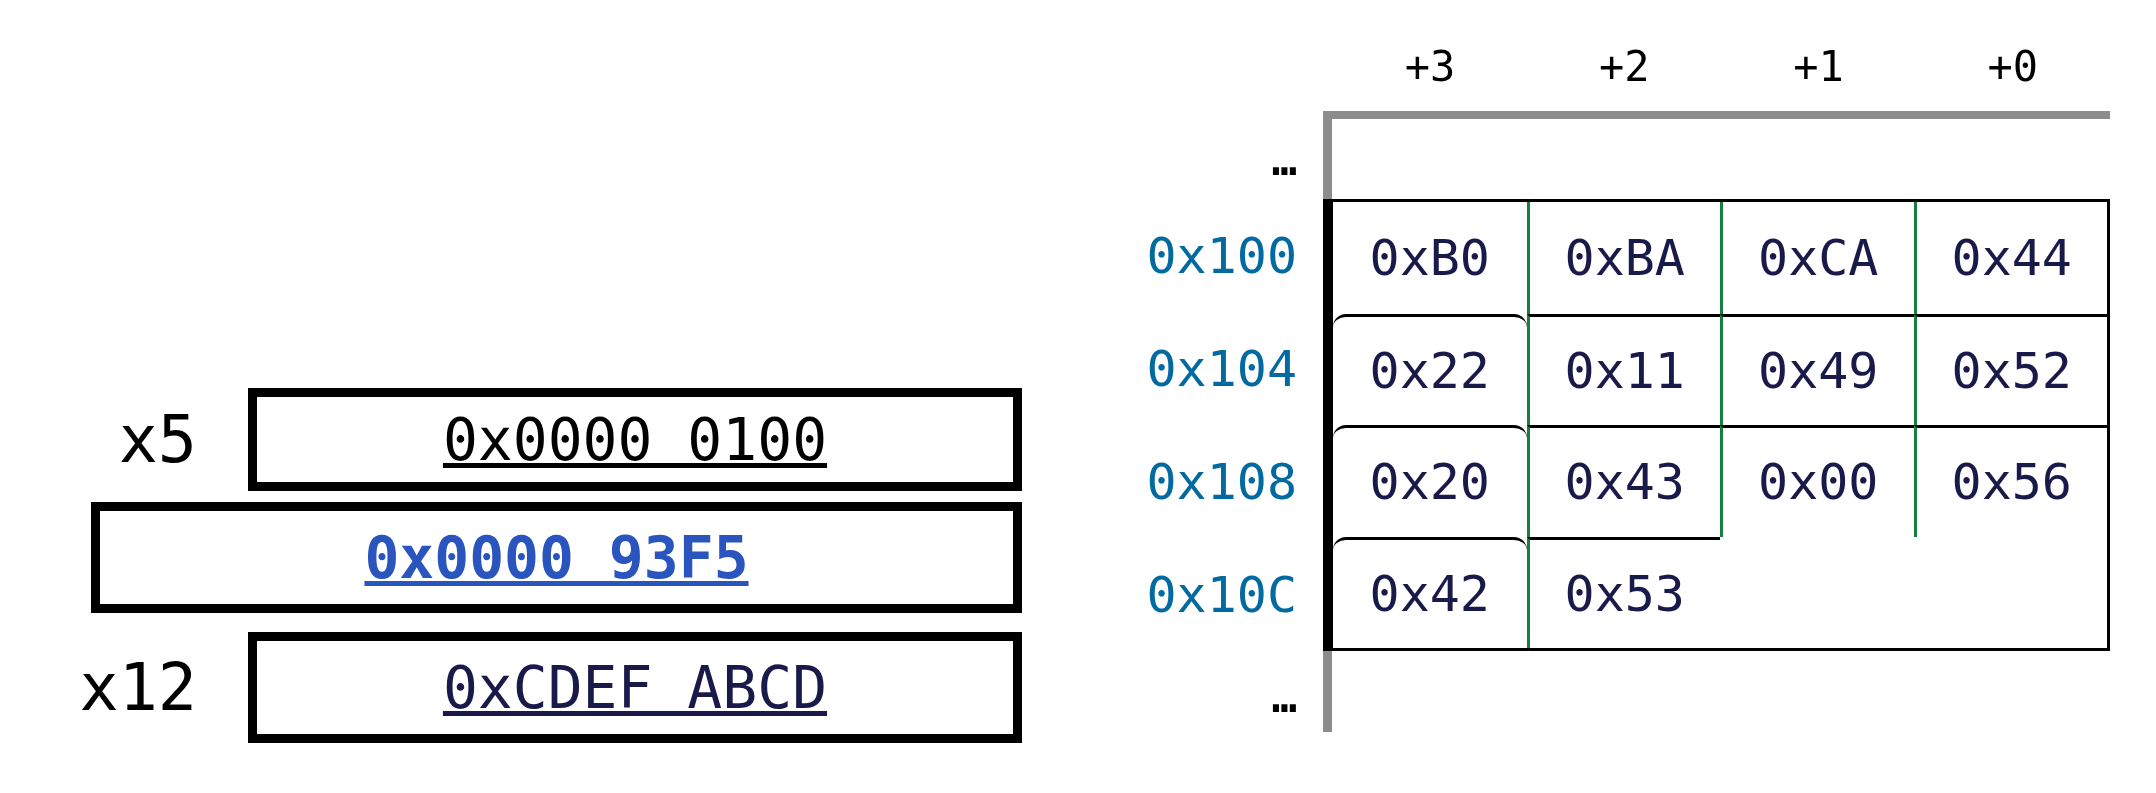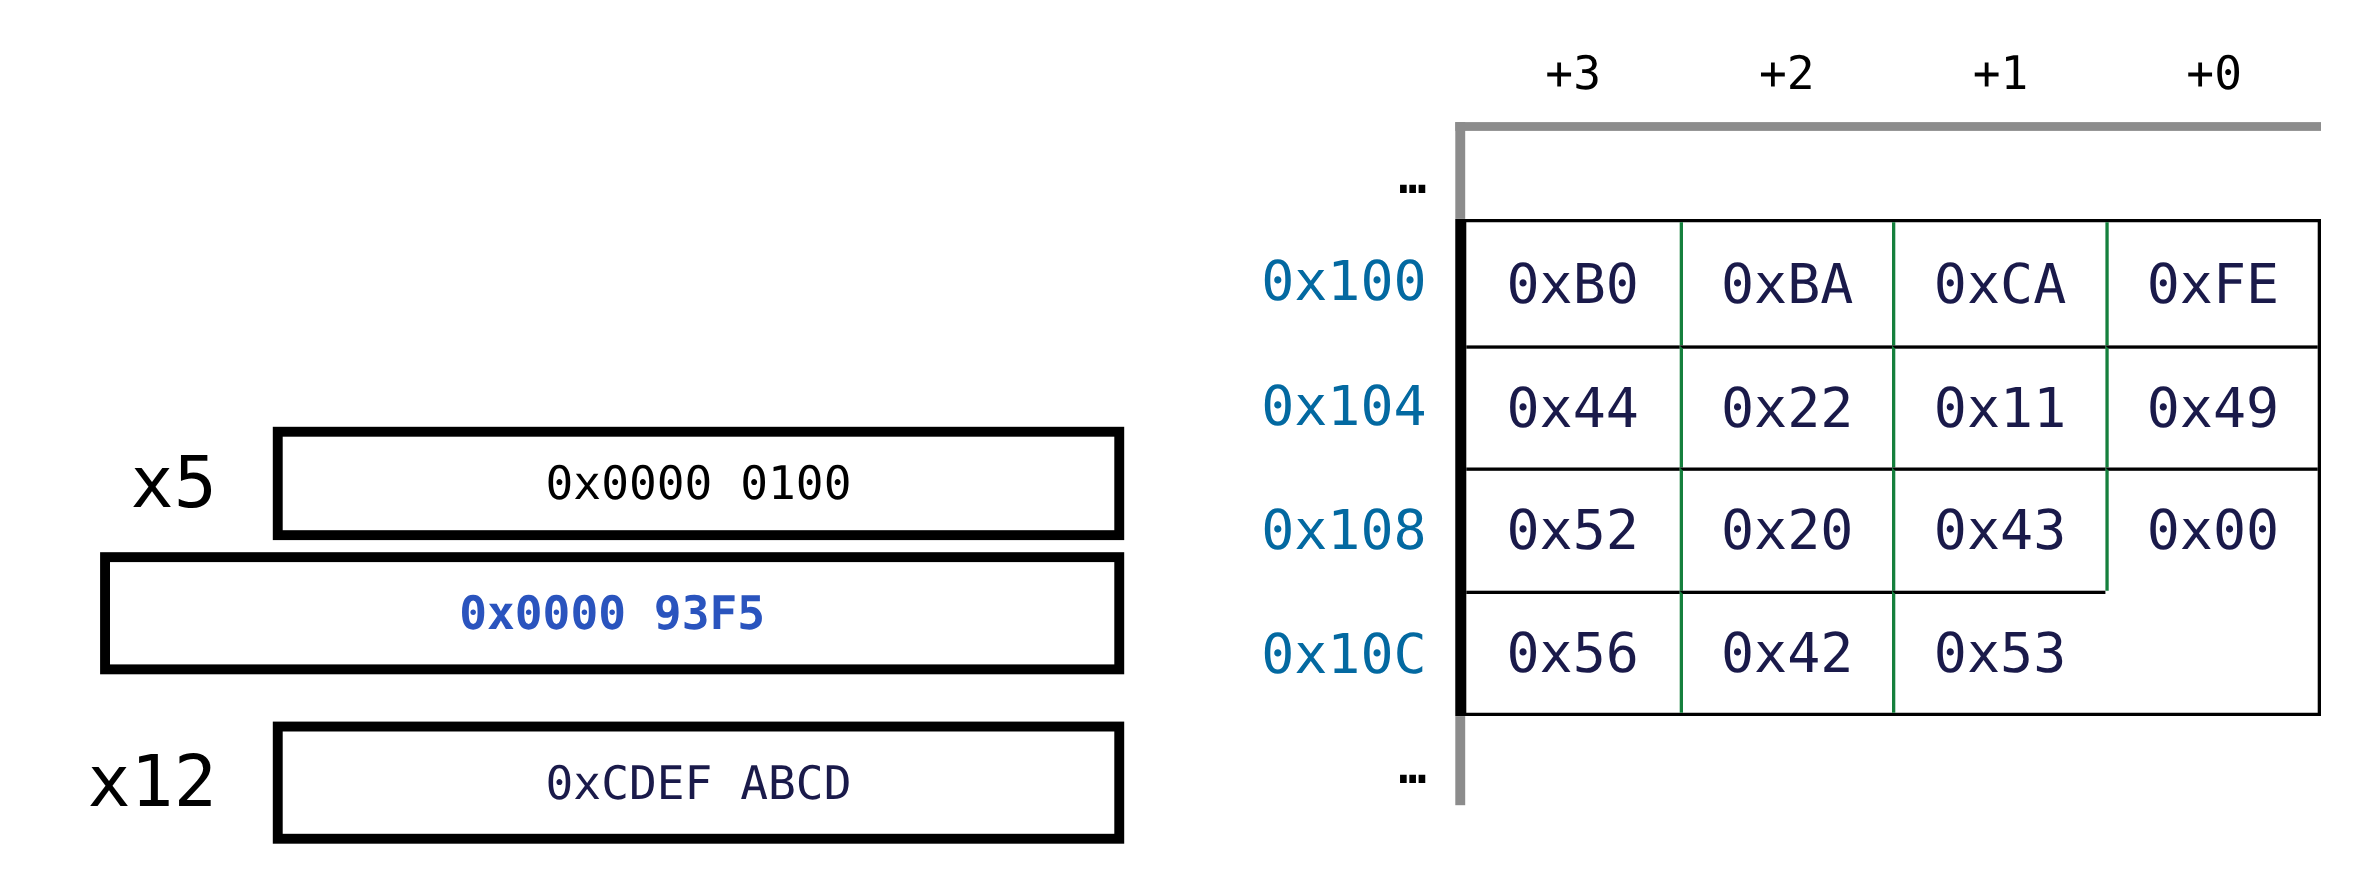--- a/index.html
+++ b/index.html
@@ -20,44 +20,45 @@
   
   .reg-row {
     position: absolute;
     left: 40px;
     width: 982px;
     display: flex;
     align-items: stretch;
   }
   .reg-row.r0 { top: 388px; height: 103px; }
   .reg-row.r1 { top: 502px; height: 111px; }
-  .reg-row.r2 { top: 656px; height: 111px; justify-content: center; }
+  .reg-row.r2 { top: 632px; height: 111px; justify-content: center; }
   .reg-label {
     width: 157px;
     display: flex;
     align-items: center;
     justify-content: flex-end;
     font-size: 65px;
     line-height: 1;
     color: #000000;
   }
   .reg-box {
     margin-left: 51px;
     flex: 1;
     box-sizing: border-box;
     border: 9px solid #000000;
     background: #ffffff;
     display: flex;
     align-items: center;
     justify-content: center;
   }
   .reg-value {
-    font-size: 42px;
+    font-size: 58px;
     line-height: 1;
     white-space: pre;
+    text-decoration: underline;
   }
   .reg-value.v-black { color: #000000; }
   .reg-value.v-blue  { color: var(--highlight-blue, #2a54be); font-weight: bold; }
   .reg-value.v-navy  { color: var(--value-navy, #1a1a4a); }
 
   
   .mem-headers {
     position: absolute;
     left: 1333px;
     top: 36px;
@@ -137,21 +138,21 @@
   .mem-cell {
     display: flex;
     align-items: center;
     justify-content: center;
     font-size: 50px;
     color: var(--value-navy, #1a1a4a);
     border-left: 3px solid #15803d;
     border-top: 3px solid #000000;
     white-space: pre;
   }
-  .mem-cell:nth-child(4n+1) { border-left: none; }
+  .mem-cell:nth-child(4n+1) { border-left: none; border-radius: 13px; }
   .mem-cell:nth-child(-n+4) { border-top: none; }
 </style>
 </head>
 <body>
 
 <div class="stage">
 
   <div class="reg-row r0">
     <div class="reg-label">x5</div>
     <div class="reg-box">
@@ -187,21 +188,20 @@
     <div class="addr">0x100</div>
     <div class="addr">0x104</div>
     <div class="addr">0x108</div>
     <div class="addr">0x10C</div>
   </div>
 
   <div class="mem-table">
     <div class="mem-cell">0xB0</div>
     <div class="mem-cell">0xBA</div>
     <div class="mem-cell">0xCA</div>
-    <div class="mem-cell">0xFE</div>
     <div class="mem-cell">0x44</div>
     <div class="mem-cell">0x22</div>
     <div class="mem-cell">0x11</div>
     <div class="mem-cell">0x49</div>
     <div class="mem-cell">0x52</div>
     <div class="mem-cell">0x20</div>
     <div class="mem-cell">0x43</div>
     <div class="mem-cell">0x00</div>
     <div class="mem-cell">0x56</div>
     <div class="mem-cell">0x42</div>

